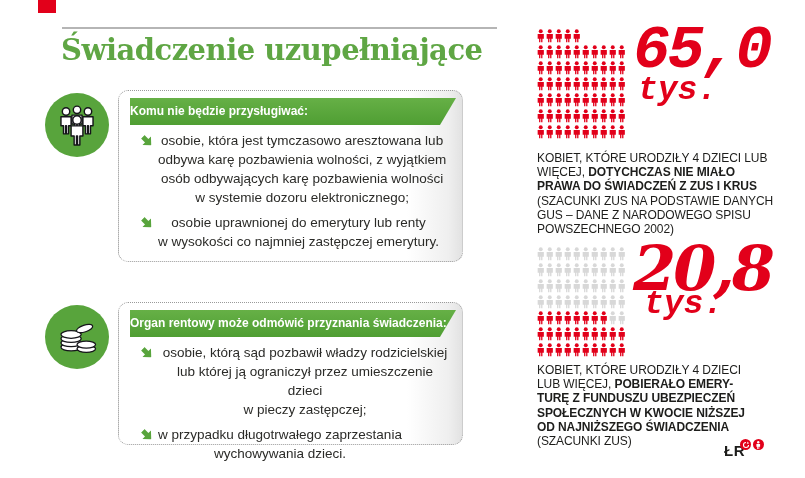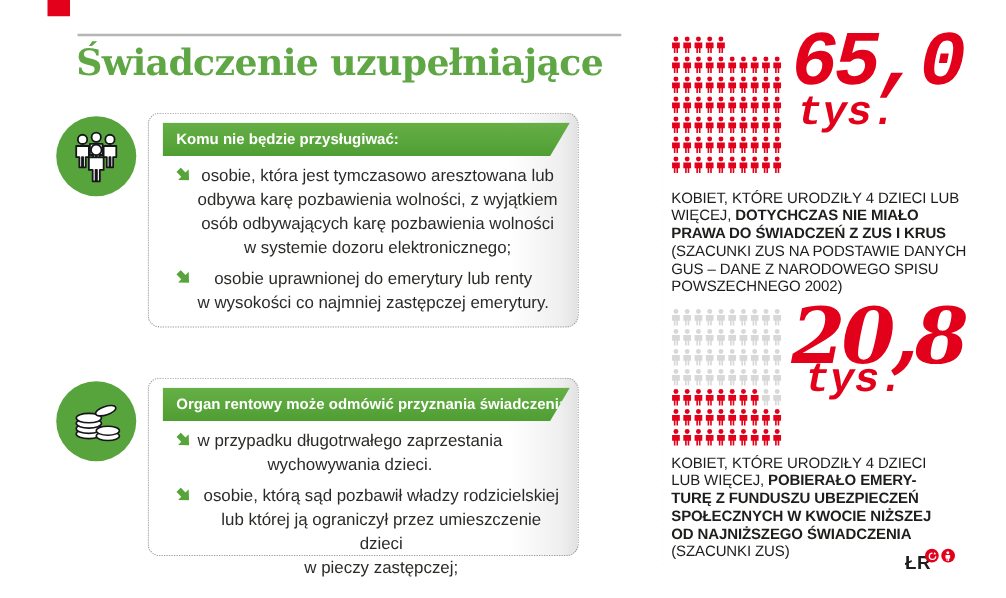--- a/index.html
+++ b/index.html
@@ -28,21 +28,21 @@
   
   .info-box{
     left:118px;width:345px;border:1.5px dotted #9a9a9a;border-radius:10px;box-sizing:border-box;
     background:linear-gradient(90deg,#ffffff 84%,#efefef 96%,#e2e2e2 100%);
   }
   #box1{top:90px;height:172px;} #box2{top:302px;height:143px;}
   .box-bar{
     margin:7px 6px 0 11px;height:27px;box-sizing:border-box;
     background:linear-gradient(180deg,#66b046,#4f9e33);
     clip-path:polygon(0 0,100% 0,calc(100% - 16px) 100%,0 100%);
-    color:#fff;font-weight:700;font-size:12px;line-height:27px;padding-left:11px;
+    color:#fff;font-weight:700;font-size:12px;line-height:27px;
     white-space:nowrap;letter-spacing:0;
   }
   .bullets{padding:6px 10px 0 17px;}
   .bullet{display:flex;margin-bottom:6px;text-align:center;}
   .bullet-arrow{flex:0 0 22px;color:var(--green);padding-top:2px;}
   .bullet-arrow svg{width:12px;height:12px;transform:rotate(45deg);}
   .bullet-text{font-size:13.5px;line-height:19px;color:#2b2b28;white-space:pre-line;}
 
   
   .dot-strip{
@@ -148,32 +148,32 @@
 
   <div class="abs info-box" id="box2">
     <div class="box-bar">Organ rentowy może odmówić przyznania świadczenia:</div>
     <div class="bullets">
       <div class="bullet">
         <span class="bullet-arrow">
           <svg viewBox="0 0 14 14">
               <path d="M0 4.2 h6.5 v-4.2 l7.5 7 -7.5 7 v-4.2 h-6.5 z" fill="currentColor"></path>
             </svg>
         </span>
-        <span class="bullet-text">w przypadku długotrwałego zaprzestania
-wychowywania dzieci.</span>
+        <span class="bullet-text">osobie, którą sąd pozbawił władzy rodzicielskiej
+lub której ją ograniczył przez umieszczenie dzieci
+w pieczy zastępczej;</span>
       </div>
       <div class="bullet">
         <span class="bullet-arrow">
           <svg viewBox="0 0 14 14">
               <path d="M0 4.2 h6.5 v-4.2 l7.5 7 -7.5 7 v-4.2 h-6.5 z" fill="currentColor"></path>
             </svg>
         </span>
-        <span class="bullet-text">osobie, którą sąd pozbawił władzy rodzicielskiej
-lub której ją ograniczył przez umieszczenie dzieci
-w pieczy zastępczej;</span>
+        <span class="bullet-text">w przypadku długotrwałego zaprzestania
+wychowywania dzieci.</span>
       </div>
     </div>
   </div>
 
   <div class="abs dot-strip"></div>
 
   <div class="abs picto" id="picto1">
       <div class="picto-row">
         <svg viewBox="0 0 8 14">
           <circle cx="4" cy="2.1" r="2.1" fill="#e2001a"></circle>

